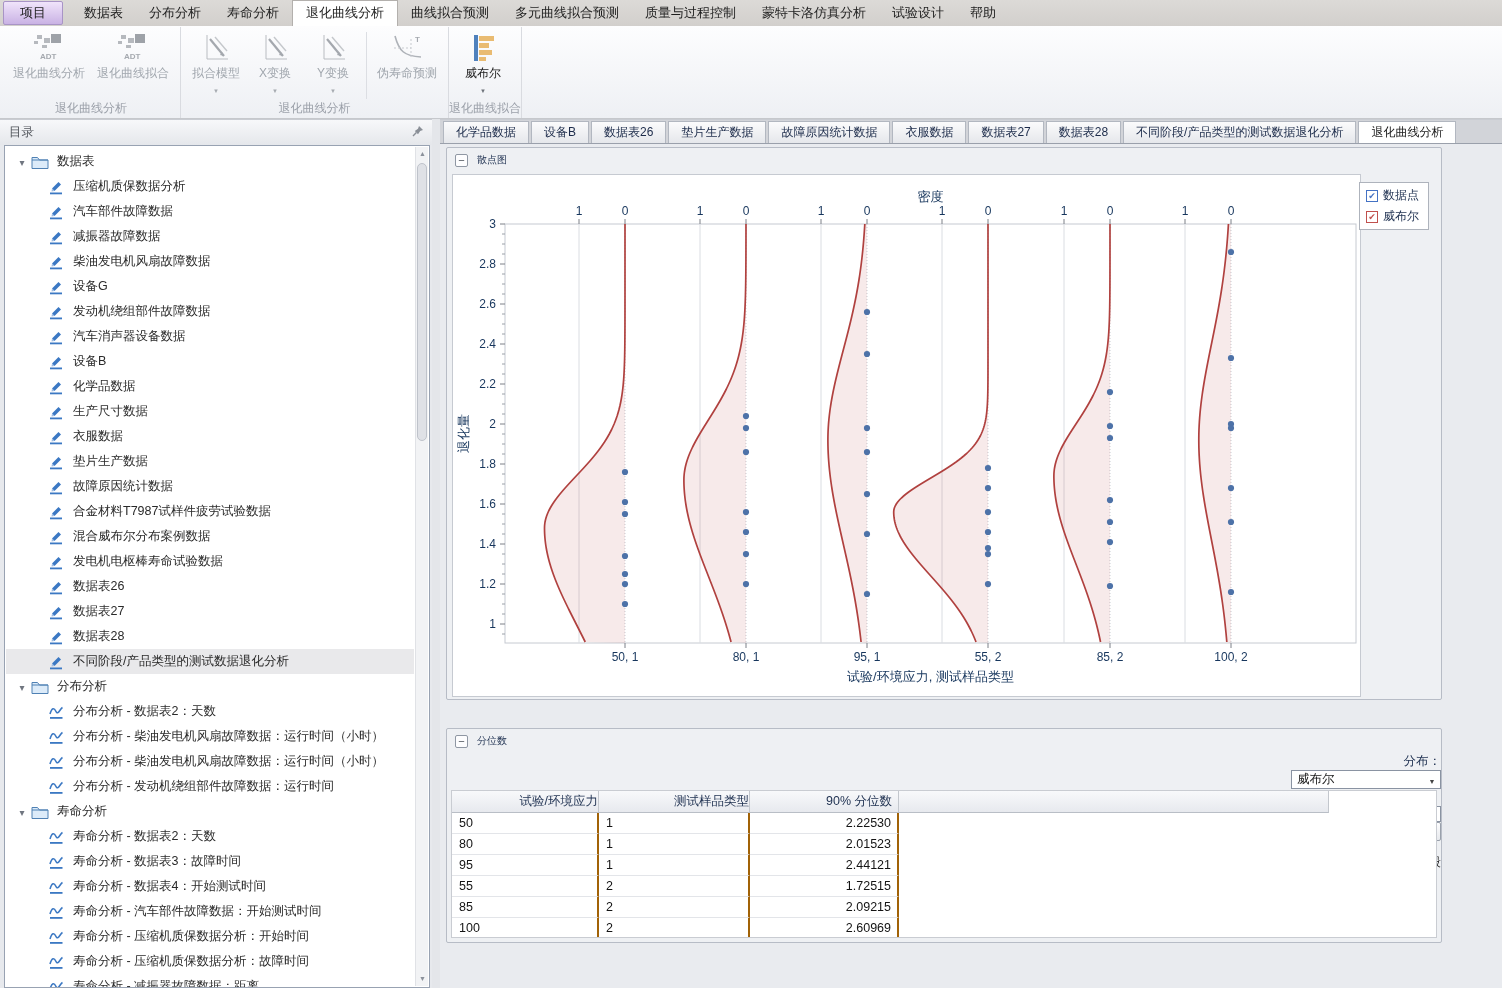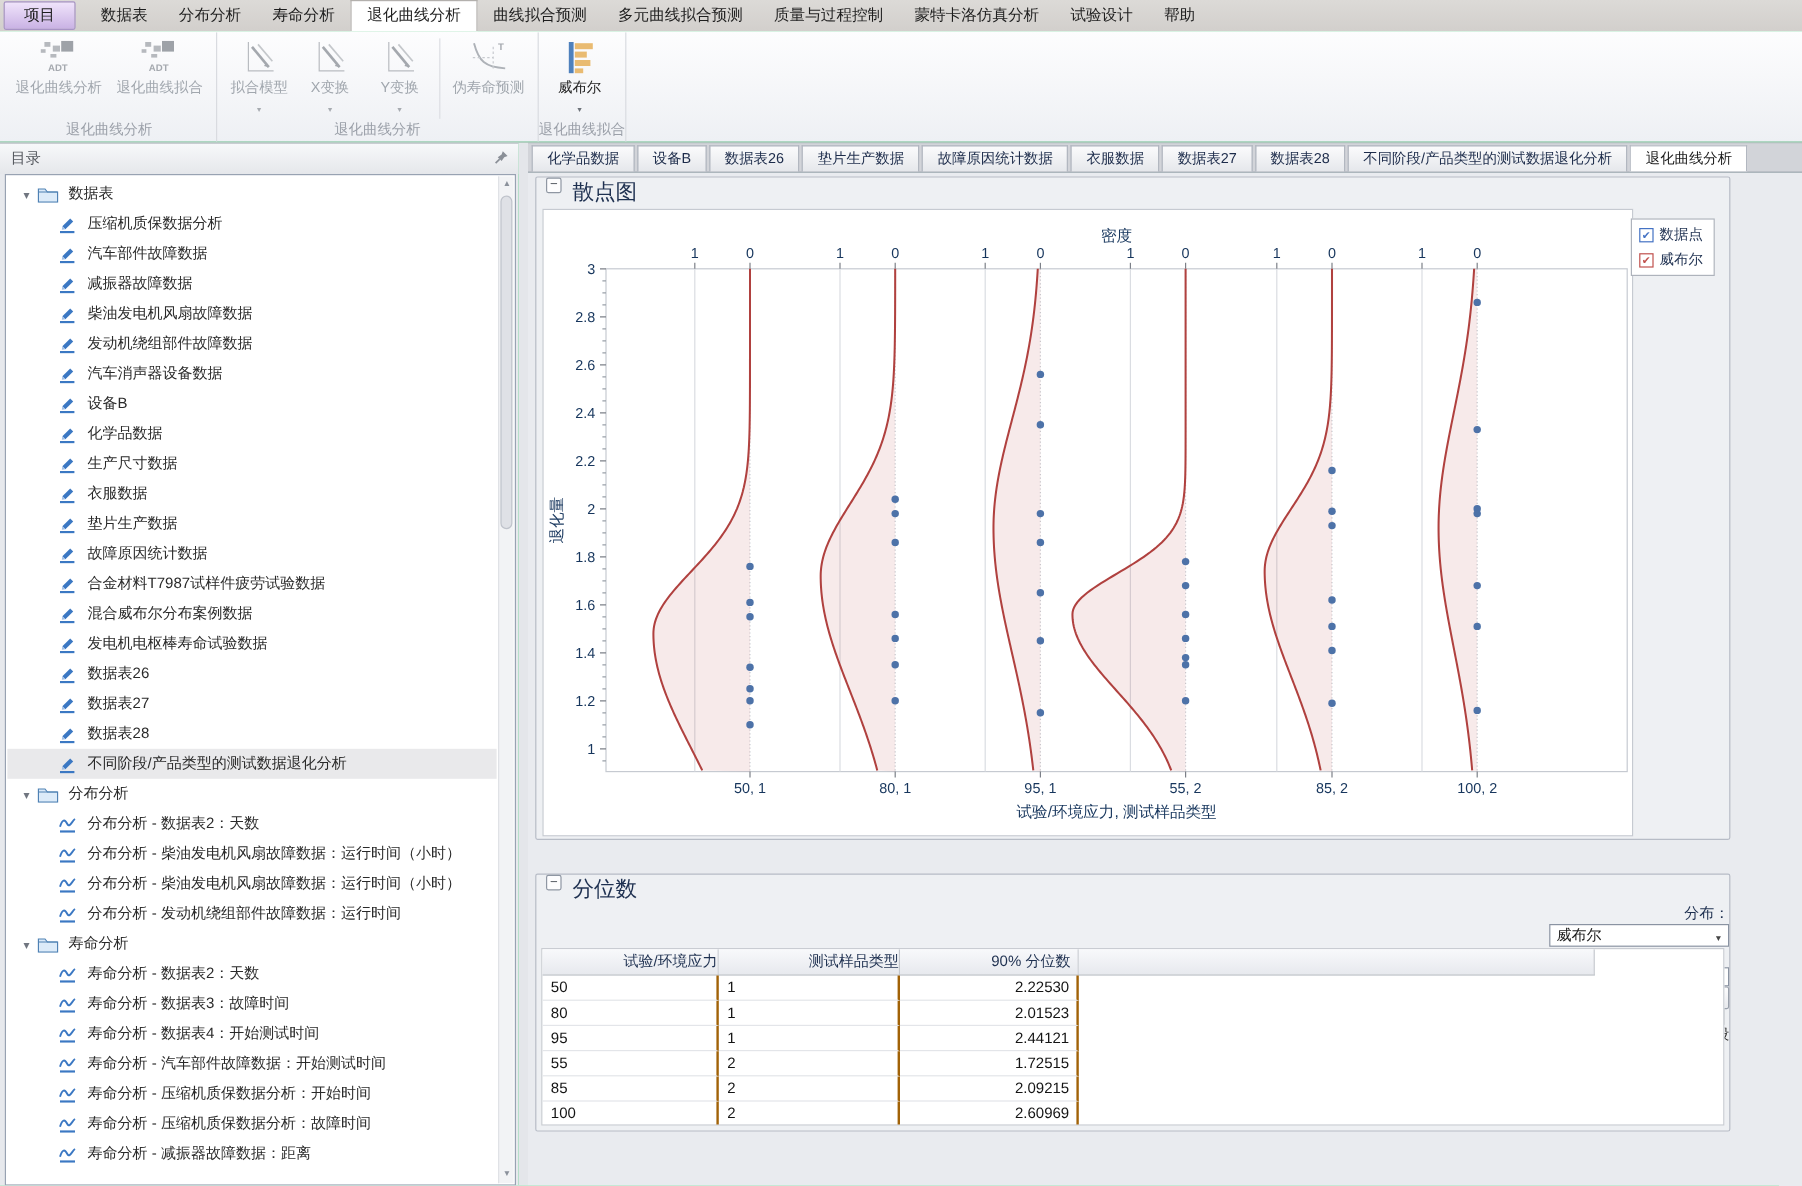--- a/index.html
+++ b/index.html
@@ -1,18 +1,18 @@
 <!DOCTYPE html>
 <html><head>
 <meta charset="utf-8">
 <style>
   * { margin:0; padding:0; box-sizing:border-box; }
   html,body { width:1502px; height:988px; overflow:hidden; }
   body { font-family:"Liberation Sans","DejaVu Sans",sans-serif; font-size:12px; color:#222; }
-  #root { position:relative; width:1502px; height:988px; background:#22c55e; display:flex; flex-direction:column; }
+  #root { position:relative; width:1502px; height:988px; background:#d946ef; display:flex; flex-direction:column; }
 
   
   .menubar { height:26px; background:linear-gradient(#dcdad7,#d2cfcc); display:flex; align-items:stretch; flex:0 0 auto; }
   .menu-tab { padding:0 13px; line-height:25px; font-size:13px; color:#1e1e1e; white-space:nowrap; }
   .menu-tab.active { background:#fff; border:1px solid #b3b0ad; border-bottom:none; line-height:24px; }
   .menu-tab.project { background:linear-gradient(#f0e4fb,#c9b2e4); border:1px solid #a globalThis894c6; border:1px solid #a894c6; border-radius:2px; margin:1px 8px 1px 3px; padding:0 16px; line-height:22px; }
 
   
   .ribbon { height:93px; background:linear-gradient(#fdfdfe,#eef0f4); border-bottom:1px solid #c6c8cc; display:flex; padding:1px 0 0 2px; flex:0 0 auto; }
   .rgroup { display:flex; flex-direction:column; border-right:1px solid #d9dbe0; }
@@ -49,21 +49,21 @@
   .splitter { width:8px; background:#e4e6ea; flex:0 0 auto; }
 
   
   .content { flex:1; display:flex; flex-direction:column; min-width:0; border-top:1px solid #c9ccd2; }
   .tabbar { height:24px; background:#d2d4d9; border-bottom:1px solid #9aa0ab; display:flex; align-items:flex-end; padding-left:3px; overflow:hidden; flex:0 0 auto; }
   .dtab { padding:0 12px; height:22px; line-height:21px; background:linear-gradient(#fbfbfc,#e5e7eb); border:1px solid #b2b7c0; border-bottom:none; margin-right:2px; color:#1c2b4a; white-space:nowrap; flex:0 0 auto; }
   .dtab.active { background:#fff; color:#1a1a1a; }
   .docarea { flex:1; position:relative; background:#e9ebef; }
 
   .panel { position:absolute; background:#eef0f3; border:1px solid #b7bcc6; border-radius:2px; }
-  .panel-header { height:24px; display:flex; align-items:flex-start; gap:9px; padding-left:8px; color:#1e3050; font-size:18px; }
+  .panel-header { height:24px; display:flex; align-items:center; gap:9px; padding-left:8px; color:#1e3050; font-size:10px; }
   .collapse-btn { width:13px; height:13px; border:1px solid #8f97a3; background:#fdfdfe; border-radius:2px; color:#4e545c; font-size:11px; line-height:10px; text-align:center; }
   .collapse-btn::after { content:"−"; }
 
   #panel-scatter { left:6px; top:3px; width:996px; height:553px; }
   .chartbox { position:absolute; left:5px; top:26px; width:909px; height:523px; background:#fff; border:1px solid #c6cad1; }
   .legend { position:absolute; right:12px; top:34px; background:#fff; border:1px solid #aeb3bc; padding:4px 9px 4px 6px; display:flex; flex-direction:column; gap:4px; }
   .leg-row { display:flex; align-items:center; gap:5px; }
   .leg-check { width:12px; height:12px; border:1.4px solid currentColor; background:#fff; font-size:9px; line-height:10px; text-align:center; font-weight:bold; }
   .leg-check::after { content:"✔"; }
   .leg-lbl { color:#1e3050; font-size:12px; }
@@ -274,20 +274,30 @@
             </div>
             <div class="trow child">
               <span class="tic">
                 <svg width="16" height="16">
                   <path d="M4 9.5 L10.5 3 L13 5.5 L6.5 12 Z" fill="#3b78c3"></path>
                   <path d="M4 9.5 L6.5 12 L3.5 12.5 Z" fill="#9cbce4"></path>
                   <rect x="2" y="13.5" width="12" height="1.8" fill="#3b78c3"></rect>
                 </svg>
               </span>
               <span class="tlbl">柴油发电机风扇故障数据</span>
+            </div>
+            <div class="trow child">
+              <span class="tic">
+                <svg width="16" height="16">
+                  <path d="M4 9.5 L10.5 3 L13 5.5 L6.5 12 Z" fill="#3b78c3"></path>
+                  <path d="M4 9.5 L6.5 12 L3.5 12.5 Z" fill="#9cbce4"></path>
+                  <rect x="2" y="13.5" width="12" height="1.8" fill="#3b78c3"></rect>
+                </svg>
+              </span>
+              <span class="tlbl">设备G</span>
             </div>
             <div class="trow child">
               <span class="tic">
                 <svg width="16" height="16">
                   <path d="M4 9.5 L10.5 3 L13 5.5 L6.5 12 Z" fill="#3b78c3"></path>
                   <path d="M4 9.5 L6.5 12 L3.5 12.5 Z" fill="#9cbce4"></path>
                   <rect x="2" y="13.5" width="12" height="1.8" fill="#3b78c3"></rect>
                 </svg>
               </span>
               <span class="tlbl">发动机绕组部件故障数据</span>

